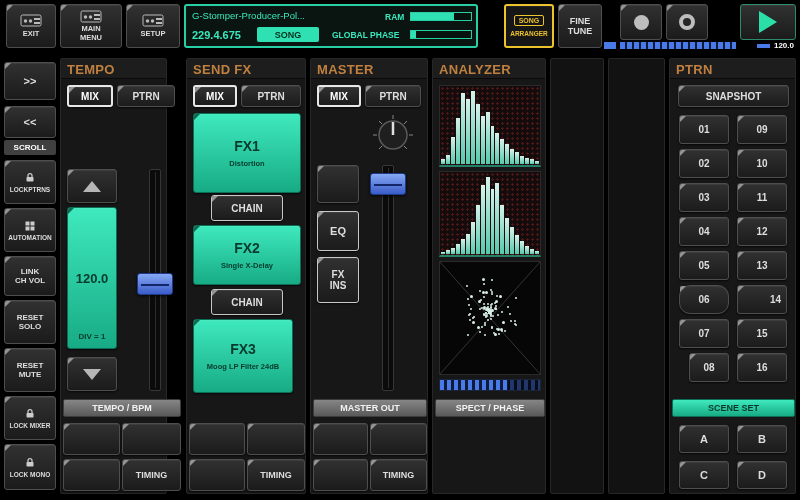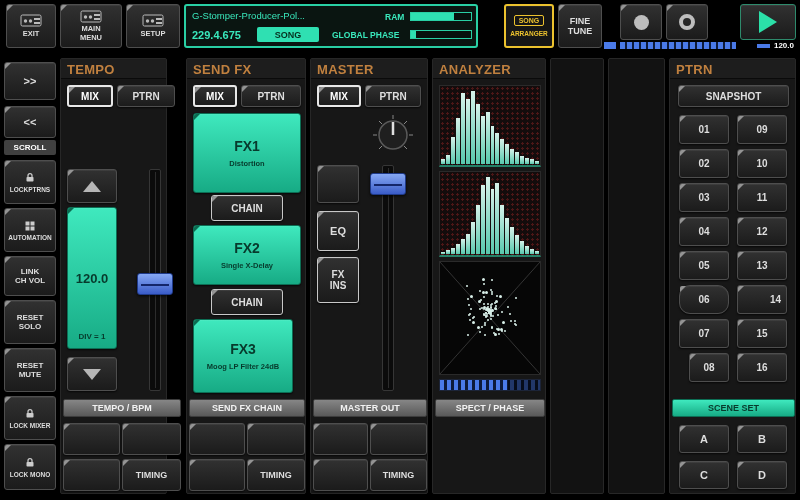--- a/index.html
+++ b/index.html
@@ -243,21 +243,20 @@
     <div class="btn hl fold" style="left:24px;top:136px;width:72px;height:26px">CHAIN</div>
     <div class="btn teal-btn fold col" style="left:6px;top:166px;width:108px;height:60px">
       <span class="fx-label">FX2</span>
       <span class="fx-name">Single X-Delay</span>
     </div>
     <div class="btn hl fold" style="left:24px;top:230px;width:72px;height:26px">CHAIN</div>
     <div class="btn teal-btn fold col" style="left:6px;top:260px;width:100px;height:74px">
       <span class="fx-label">FX3</span>
       <span class="fx-name">Moog LP Filter 24dB</span>
     </div>
-    <div class="label-bar" style="left:2px;top:340px;width:116px;height:18px">SEND FX CHAIN</div>
     <div class="btn fold" style="left:2px;top:364px;width:56px;height:32px"></div>
     <div class="btn fold" style="left:60px;top:364px;width:58px;height:32px"></div>
     <div class="btn fold" style="left:2px;top:400px;width:56px;height:32px"></div>
     <div class="btn fold" style="left:60px;top:400px;width:58px;height:32px;font-size:9px">TIMING</div>
   </div>
 
   <div class="panel" style="left:310px;width:118px">
     <div class="panel-head"></div>
     <div class="panel-title">MASTER</div>
     <div class="btn fold tab sel" style="left:6px;top:26px;width:44px;height:22px">MIX</div>

